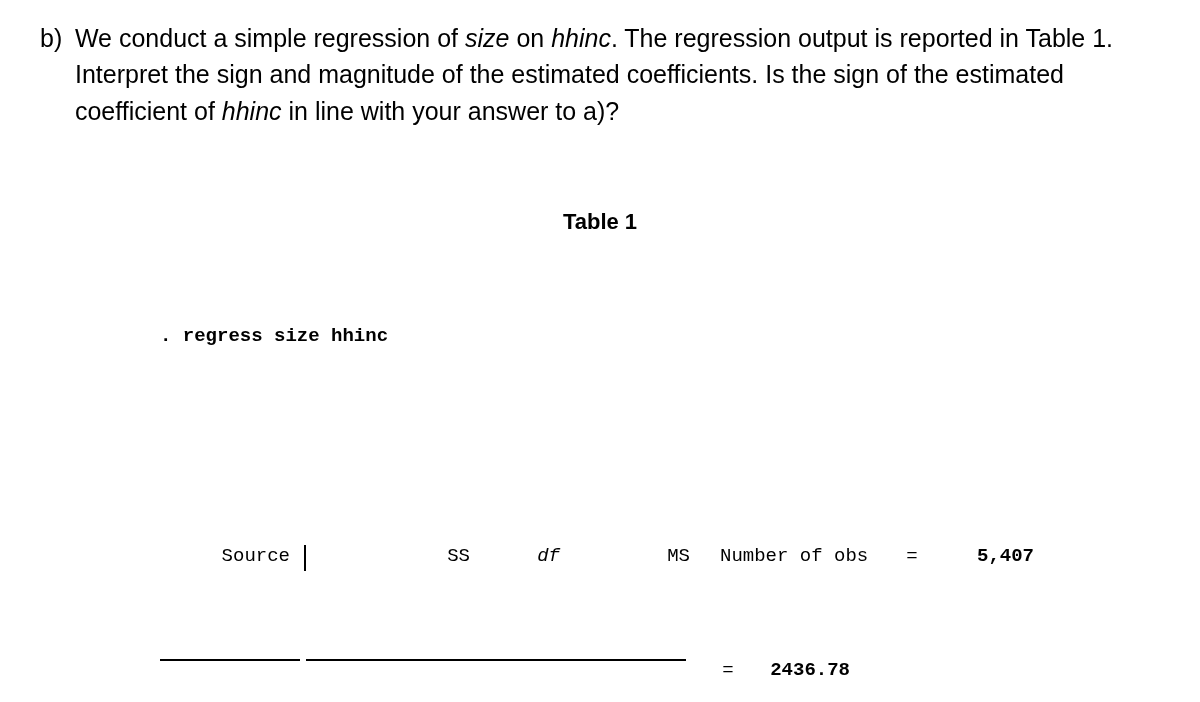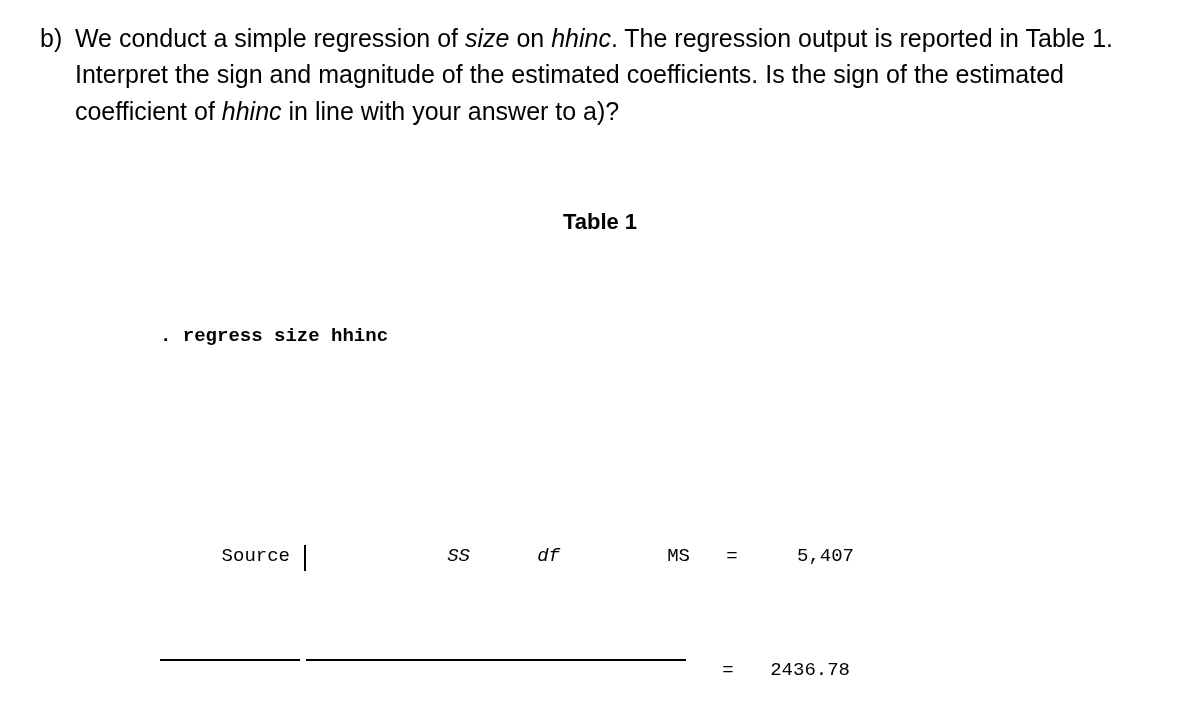--- a/index.html
+++ b/index.html
@@ -42,27 +42,27 @@
     }
     .command {
       font-weight: bold;
       margin-bottom: 22px;
     }
     .row {
       display: flex;
       height: 26px;
     }
     .col-source { width: 130px; text-align: right; padding-right: 10px; }
-    .col-ss     { width: 160px; text-align: right; font-style: italic; }
+    .col-ss     { width: 160px; text-align: right; }
     .col-df     { width: 90px;  text-align: right; font-style: italic; }
     .col-ms     { width: 130px; text-align: right; }
     .gap-anova  { width: 30px; }
     .stat-label { width: 180px; text-align: left; }
     .stat-eq    { width: 24px;  text-align: center; }
-    .stat-val   { width: 110px; text-align: right; }
+    .stat-val   { width: 110px; text-align: right; font-weight: bold; }
     .vrule {
       width: 2px;
       align-self: stretch;
       background: #000;
       margin: 0 4px;
     }
   </style>
 </head>
 <body>
 
@@ -83,20 +83,21 @@
   <div>
 
     
     <div class="row">
       <span class="col-source">Source</span>
       <span class="vrule"></span>
       <span class="col-ss">SS</span>
       <span class="col-df">df</span>
       <span class="col-ms">MS</span>
       <span class="gap-anova"></span>
+      <span class="stat-label">Number of obs</span>
       <span class="stat-eq">=</span>
       <span class="stat-val">5,407</span>
     </div>
 
     
     <div class="row">
       <span style="width:140px; height:2px; background:#000;"></span>
       <span style="width:6px;"></span>
       <span style="width:380px; height:2px; background:#000;"></span>
       <span class="gap-anova"></span>

